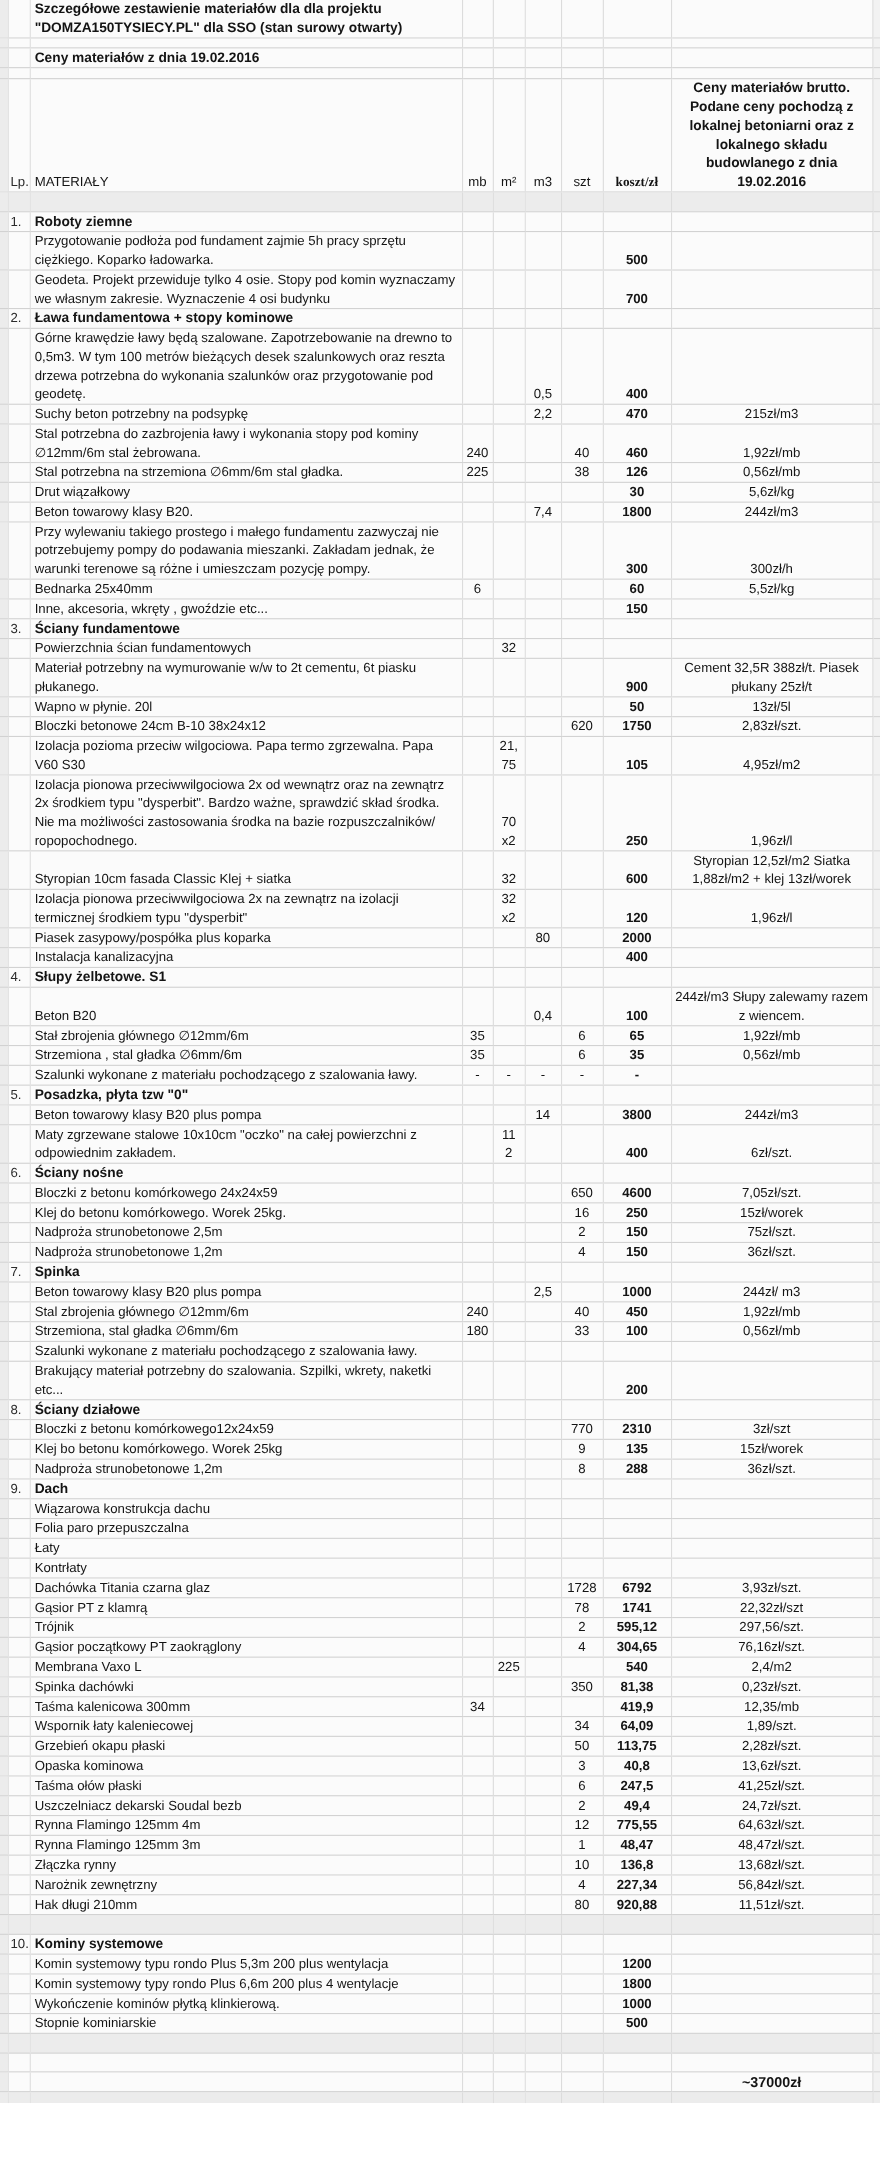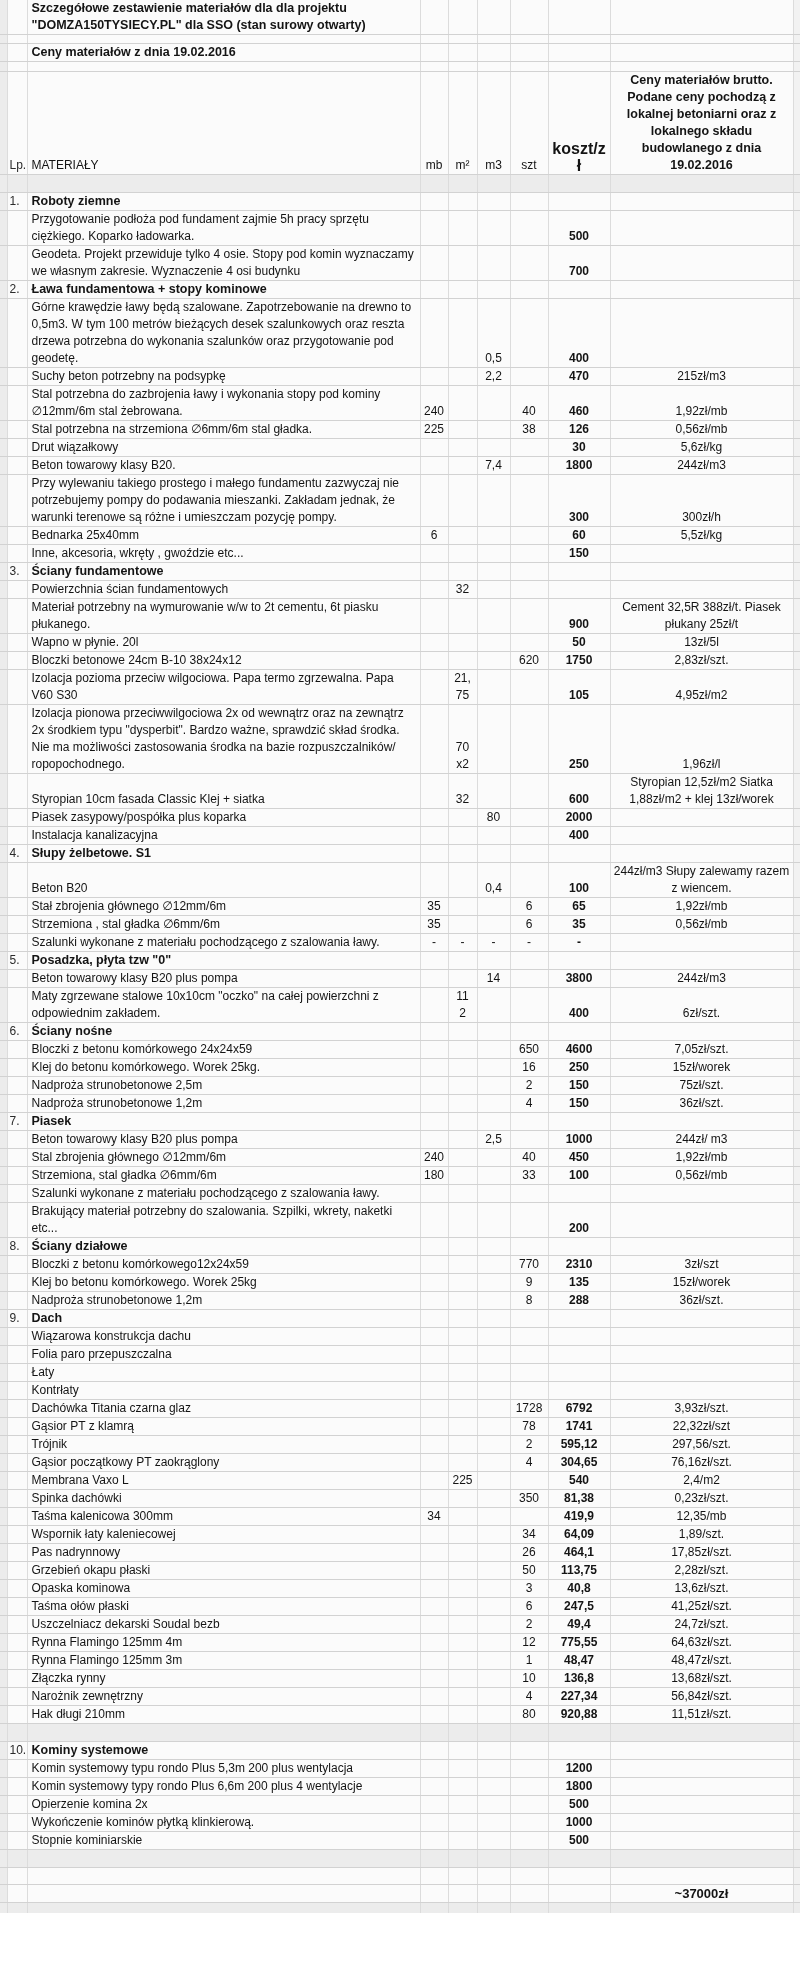--- a/index.html
+++ b/index.html
@@ -16,21 +16,21 @@
   .sec{font-weight:bold;font-size:12.5px;margin-top:29px;}
   .num{text-align:center;}
   .koszt{text-align:center;font-weight:bold;}
   .note{text-align:center;}
   .total{font-weight:bold;font-size:13px;}
   .r-title .desc,.date-row .desc{font-weight:bold;font-size:12.5px;}
   .sp8 td{height:8px;}
   .sp9 td{height:9px;}
   .hdr td{font-size:12px;vertical-align:bottom;}
   .hdr .note{font-weight:bold;font-size:12.5px;}
-  .hdr .koszt{font-size:16px;}
+  .hdr .koszt{font-size:12px;font-family:Liberation Serif, serif;}
   .spacer-row td{background:#ececec;height:17px;}
   .white-spacer td{height:16px;}
   .strip-row td{background:#ececec;height:10px;border-bottom:none;}
 </style>
 </head>
 <body>
 
 <table>
   <colgroup>
     <col style="width:7px">
@@ -369,20 +369,32 @@
         <td class="num">32</td>
         <td class="num"></td>
         <td class="num"></td>
         <td class="koszt">600</td>
         <td class="note">Styropian 12,5zł/m2 Siatka 1,88zł/m2 + klej 13zł/worek</td>
         <td class="sliver"></td>
       </tr>
       <tr class="item-row">
         <td class="g"></td>
         <td class="lp"></td>
+        <td class="desc">Izolacja pionowa przeciwwilgociowa 2x na zewnątrz na izolacji termicznej środkiem typu "dysperbit"</td>
+        <td class="num"></td>
+        <td class="num">32<br>x2</td>
+        <td class="num"></td>
+        <td class="num"></td>
+        <td class="koszt">120</td>
+        <td class="note">1,96zł/l</td>
+        <td class="sliver"></td>
+      </tr>
+      <tr class="item-row">
+        <td class="g"></td>
+        <td class="lp"></td>
         <td class="desc">Piasek zasypowy/pospółka plus koparka</td>
         <td class="num"></td>
         <td class="num"></td>
         <td class="num">80</td>
         <td class="num"></td>
         <td class="koszt">2000</td>
         <td class="note"></td>
         <td class="sliver"></td>
       </tr>
       <tr class="item-row">
@@ -549,21 +561,21 @@
         <td class="num"></td>
         <td class="num"></td>
         <td class="num">4</td>
         <td class="koszt">150</td>
         <td class="note">36zł/szt.</td>
         <td class="sliver"></td>
       </tr>
       <tr class="section-row">
         <td class="g"></td>
         <td class="lp">7.</td>
-        <td class="desc sec">Piasek</td>
+        <td class="desc sec">Spinka</td>
         <td class="num"></td>
         <td class="num"></td>
         <td class="num"></td>
         <td class="num"></td>
         <td class="koszt"></td>
         <td class="note"></td>
         <td class="sliver"></td>
       </tr>
       <tr class="item-row">
         <td class="g"></td>
@@ -825,32 +837,20 @@
         <td class="num"></td>
         <td class="num"></td>
         <td class="num">34</td>
         <td class="koszt">64,09</td>
         <td class="note">1,89/szt.</td>
         <td class="sliver"></td>
       </tr>
       <tr class="item-row">
         <td class="g"></td>
         <td class="lp"></td>
-        <td class="desc">Pas nadrynnowy</td>
-        <td class="num"></td>
-        <td class="num"></td>
-        <td class="num"></td>
-        <td class="num">26</td>
-        <td class="koszt">464,1</td>
-        <td class="note">17,85zł/szt.</td>
-        <td class="sliver"></td>
-      </tr>
-      <tr class="item-row">
-        <td class="g"></td>
-        <td class="lp"></td>
         <td class="desc">Grzebień okapu płaski</td>
         <td class="num"></td>
         <td class="num"></td>
         <td class="num"></td>
         <td class="num">50</td>
         <td class="koszt">113,75</td>
         <td class="note">2,28zł/szt.</td>
         <td class="sliver"></td>
       </tr>
       <tr class="item-row">
@@ -987,32 +987,20 @@
       </tr>
       <tr class="item-row">
         <td class="g"></td>
         <td class="lp"></td>
         <td class="desc">Komin systemowy typy rondo Plus 6,6m 200 plus 4 wentylacje</td>
         <td class="num"></td>
         <td class="num"></td>
         <td class="num"></td>
         <td class="num"></td>
         <td class="koszt">1800</td>
-        <td class="note"></td>
-        <td class="sliver"></td>
-      </tr>
-      <tr class="item-row">
-        <td class="g"></td>
-        <td class="lp"></td>
-        <td class="desc">Opierzenie komina 2x</td>
-        <td class="num"></td>
-        <td class="num"></td>
-        <td class="num"></td>
-        <td class="num"></td>
-        <td class="koszt">500</td>
         <td class="note"></td>
         <td class="sliver"></td>
       </tr>
       <tr class="item-row">
         <td class="g"></td>
         <td class="lp"></td>
         <td class="desc">Wykończenie kominów płytką klinkierową.</td>
         <td class="num"></td>
         <td class="num"></td>
         <td class="num"></td>

